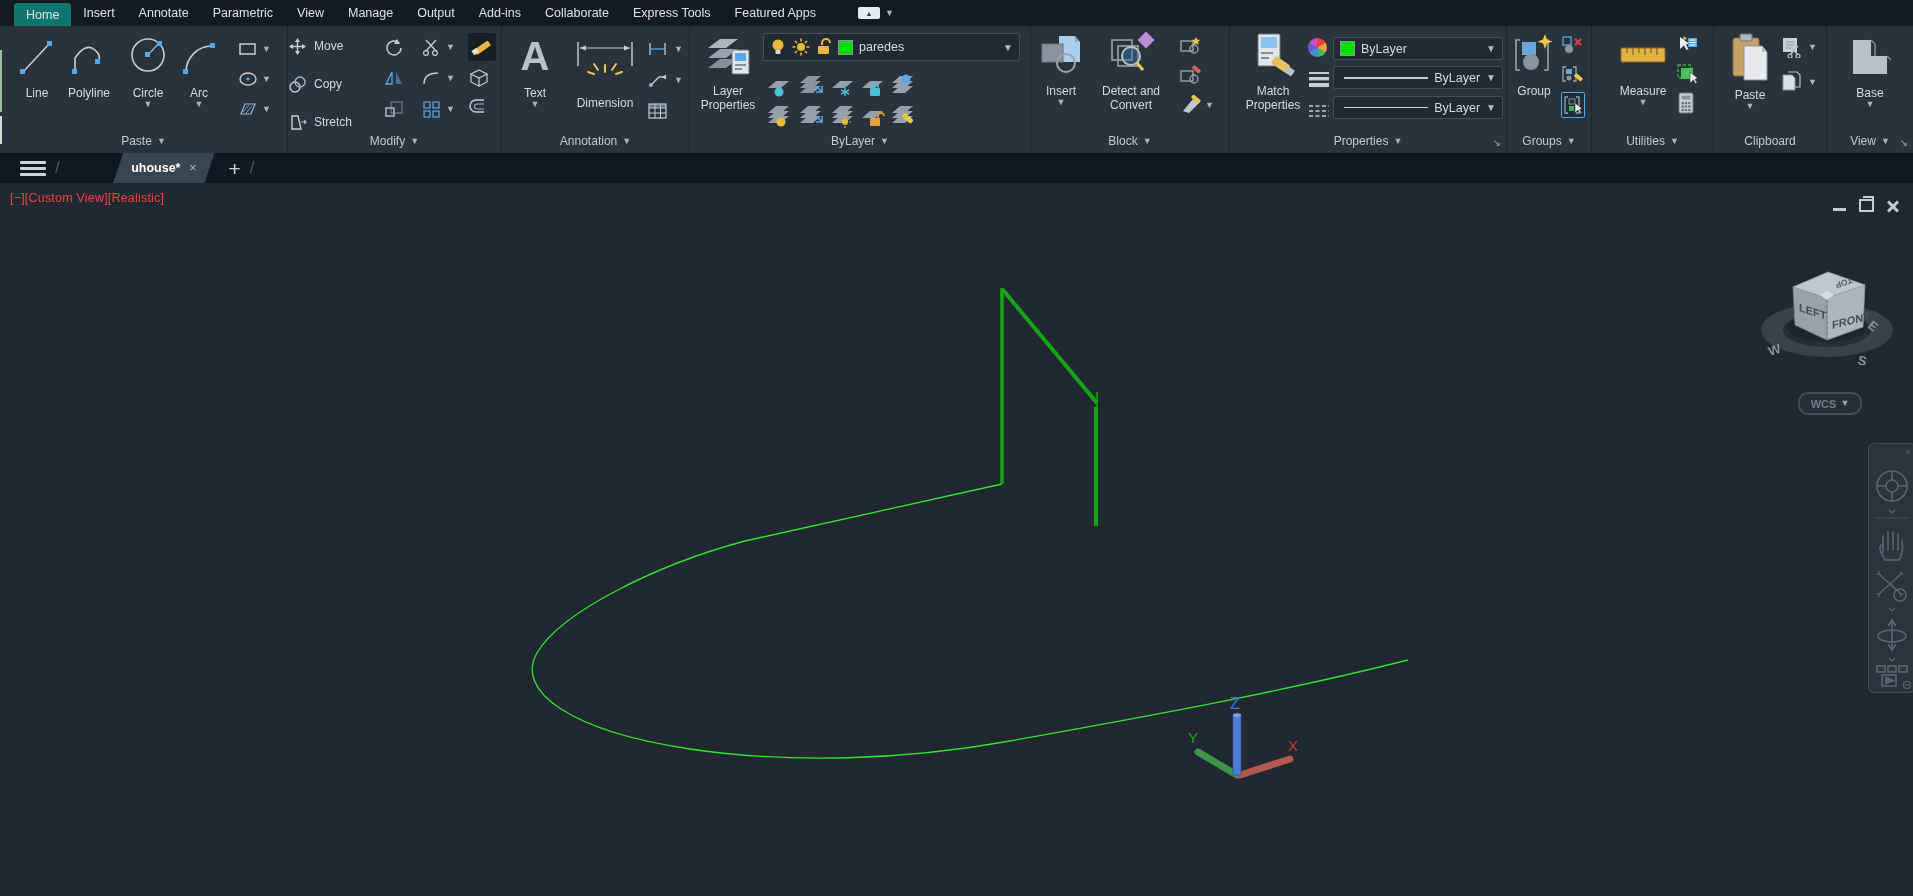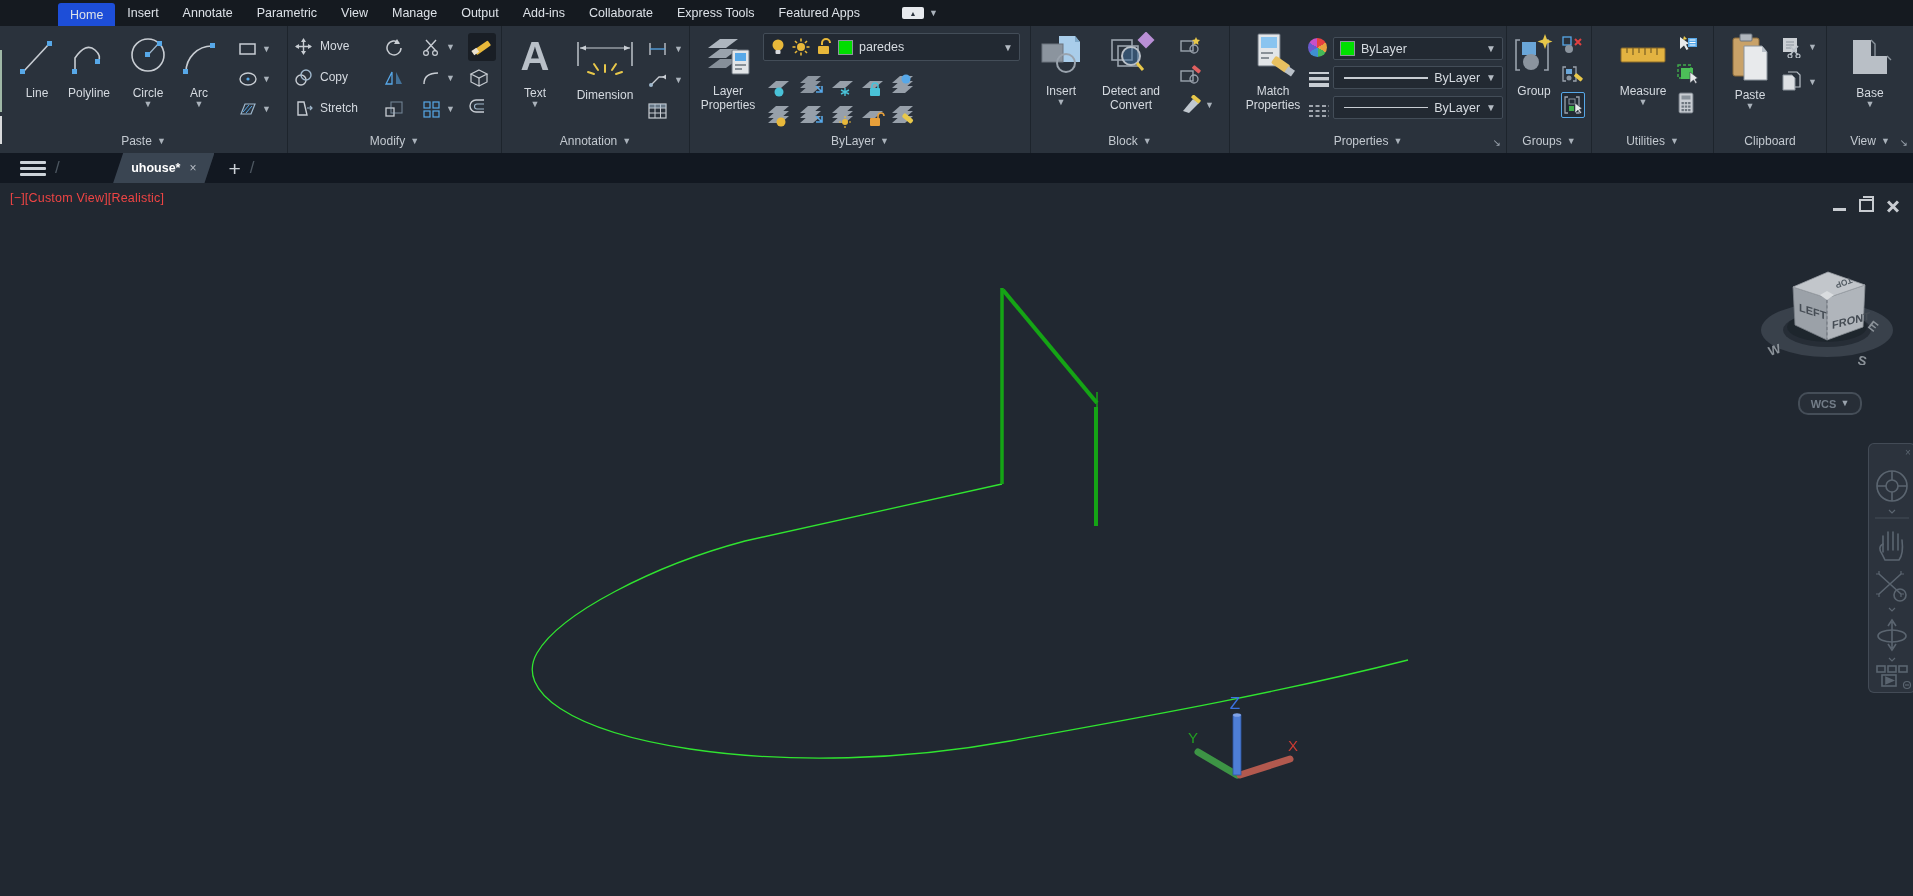--- a/index.html
+++ b/index.html
@@ -2,21 +2,21 @@
 <html><head>
 <meta charset="utf-8">
 <style>
   html,body{margin:0;padding:0;background:#000;}
   .app{position:relative;width:1913px;height:896px;overflow:hidden;background:#212831;
        font-family:"Liberation Sans",sans-serif;-webkit-font-smoothing:antialiased;}
   
   .menubar{position:absolute;top:0;left:0;width:100%;height:26px;background:#151a20;
            display:flex;align-items:stretch;padding-left:14px;box-sizing:border-box;}
   .menu-item{display:flex;align-items:center;padding:0 12px;color:#dde2e8;font-size:12.5px;cursor:default;}
-  .menu-item.active{background:#1d4ed8;border-radius:3px 3px 0 0;margin-top:3px;margin-left:44px;}
+  .menu-item.active{background:#0f766e;border-radius:3px 3px 0 0;margin-top:3px;}
   .ribbon-toggle{display:flex;align-items:center;margin-left:30px;gap:5px;}
   .ribbon-toggle .box{width:22px;height:12px;background:#e7eaee;border-radius:2px;
        display:flex;align-items:center;justify-content:center;font-size:7px;color:#2a323c;}
   .arrow{color:#aab2bb;font-size:9px;line-height:1;}
   
   .ribbon{position:absolute;top:26px;left:0;width:100%;height:127px;display:flex;background:#2a323c;}
   .panel{position:relative;height:127px;border-right:1px solid #1d242c;box-sizing:border-box;flex:none;}
   .panel-label{position:absolute;bottom:0;left:0;right:0;height:24px;display:flex;align-items:center;
        justify-content:center;gap:5px;color:#c3c9d0;font-size:12px;}
   .launcher{position:absolute;right:5px;bottom:5px;color:#9aa3ad;font-size:10px;}
@@ -150,21 +150,21 @@
           <span class="arrow">▼</span>
         </div>
       </div>
       <div class="panel-label">
         <span>Paste</span>
           <span class="arrow">▼</span>
       </div>
     </div>
 
     <div class="panel" style="width:214px">
-      <div class="minicol" style="left:6px;top:8px;gap:7px">
+      <div class="minicol" style="left:0;top:8px;gap:14px">
         <div class="txtbtn">
           <svg width="19" height="19">
             <path d="M9.5 1 L12 5 H7 Z M9.5 18 L7 14 H12 Z M1 9.5 L5 7 V12 Z M18 9.5 L14 12 V7 Z" fill="#c8cdd3"></path>
             <path d="M9.5 3 V16 M2 9.5 H17" stroke="#c8cdd3" stroke-width="1.4"></path>
           </svg>
           <span>Move</span>
         </div>
         <div class="txtbtn">
           <svg width="19" height="19">
             <circle cx="7" cy="12" r="5" fill="none" stroke="#c8cdd3" stroke-width="1.4"></circle>
@@ -260,21 +260,21 @@
         <span class="arrow">▼</span>
       </div>
       <div class="bigbtn" style="left:66px;top:14px;width:74px">
         <svg width="62" height="40">
           <line x1="4" y1="2" x2="4" y2="26" stroke="#c8cdd3" stroke-width="1.4"></line>
           <line x1="58" y1="2" x2="58" y2="26" stroke="#c8cdd3" stroke-width="1.4"></line>
           <line x1="6" y1="8" x2="56" y2="8" stroke="#c8cdd3" stroke-width="1.2"></line>
           <path d="M6 8 L12 5.5 V10.5 Z M56 8 L50 5.5 V10.5 Z" fill="#c8cdd3"></path>
           <path d="M24 30 L20 24 M31 32 L31 25 M38 30 L42 24 M20 34 L14 32 M42 34 L48 32" stroke="#e8c84a" stroke-width="2" stroke-linecap="round"></path>
         </svg>
-        <span class="lbl" style="margin-top:8px">Dimension</span>
+        <span class="lbl" style="margin-top:16px">Dimension</span>
       </div>
       <div class="minicol" style="left:146px;top:12px;gap:9px">
         <div class="minirow">
           <svg width="22" height="16">
             <line x1="2" y1="2" x2="2" y2="14" stroke="#c8cdd3" stroke-width="1.3"></line>
               <line x1="17" y1="2" x2="17" y2="14" stroke="#c8cdd3" stroke-width="1.3"></line>
             <line x1="2" y1="8" x2="17" y2="8" stroke="#57a8e8" stroke-width="1.3"></line>
           </svg>
           <span class="arrow">▼</span>
         </div>

